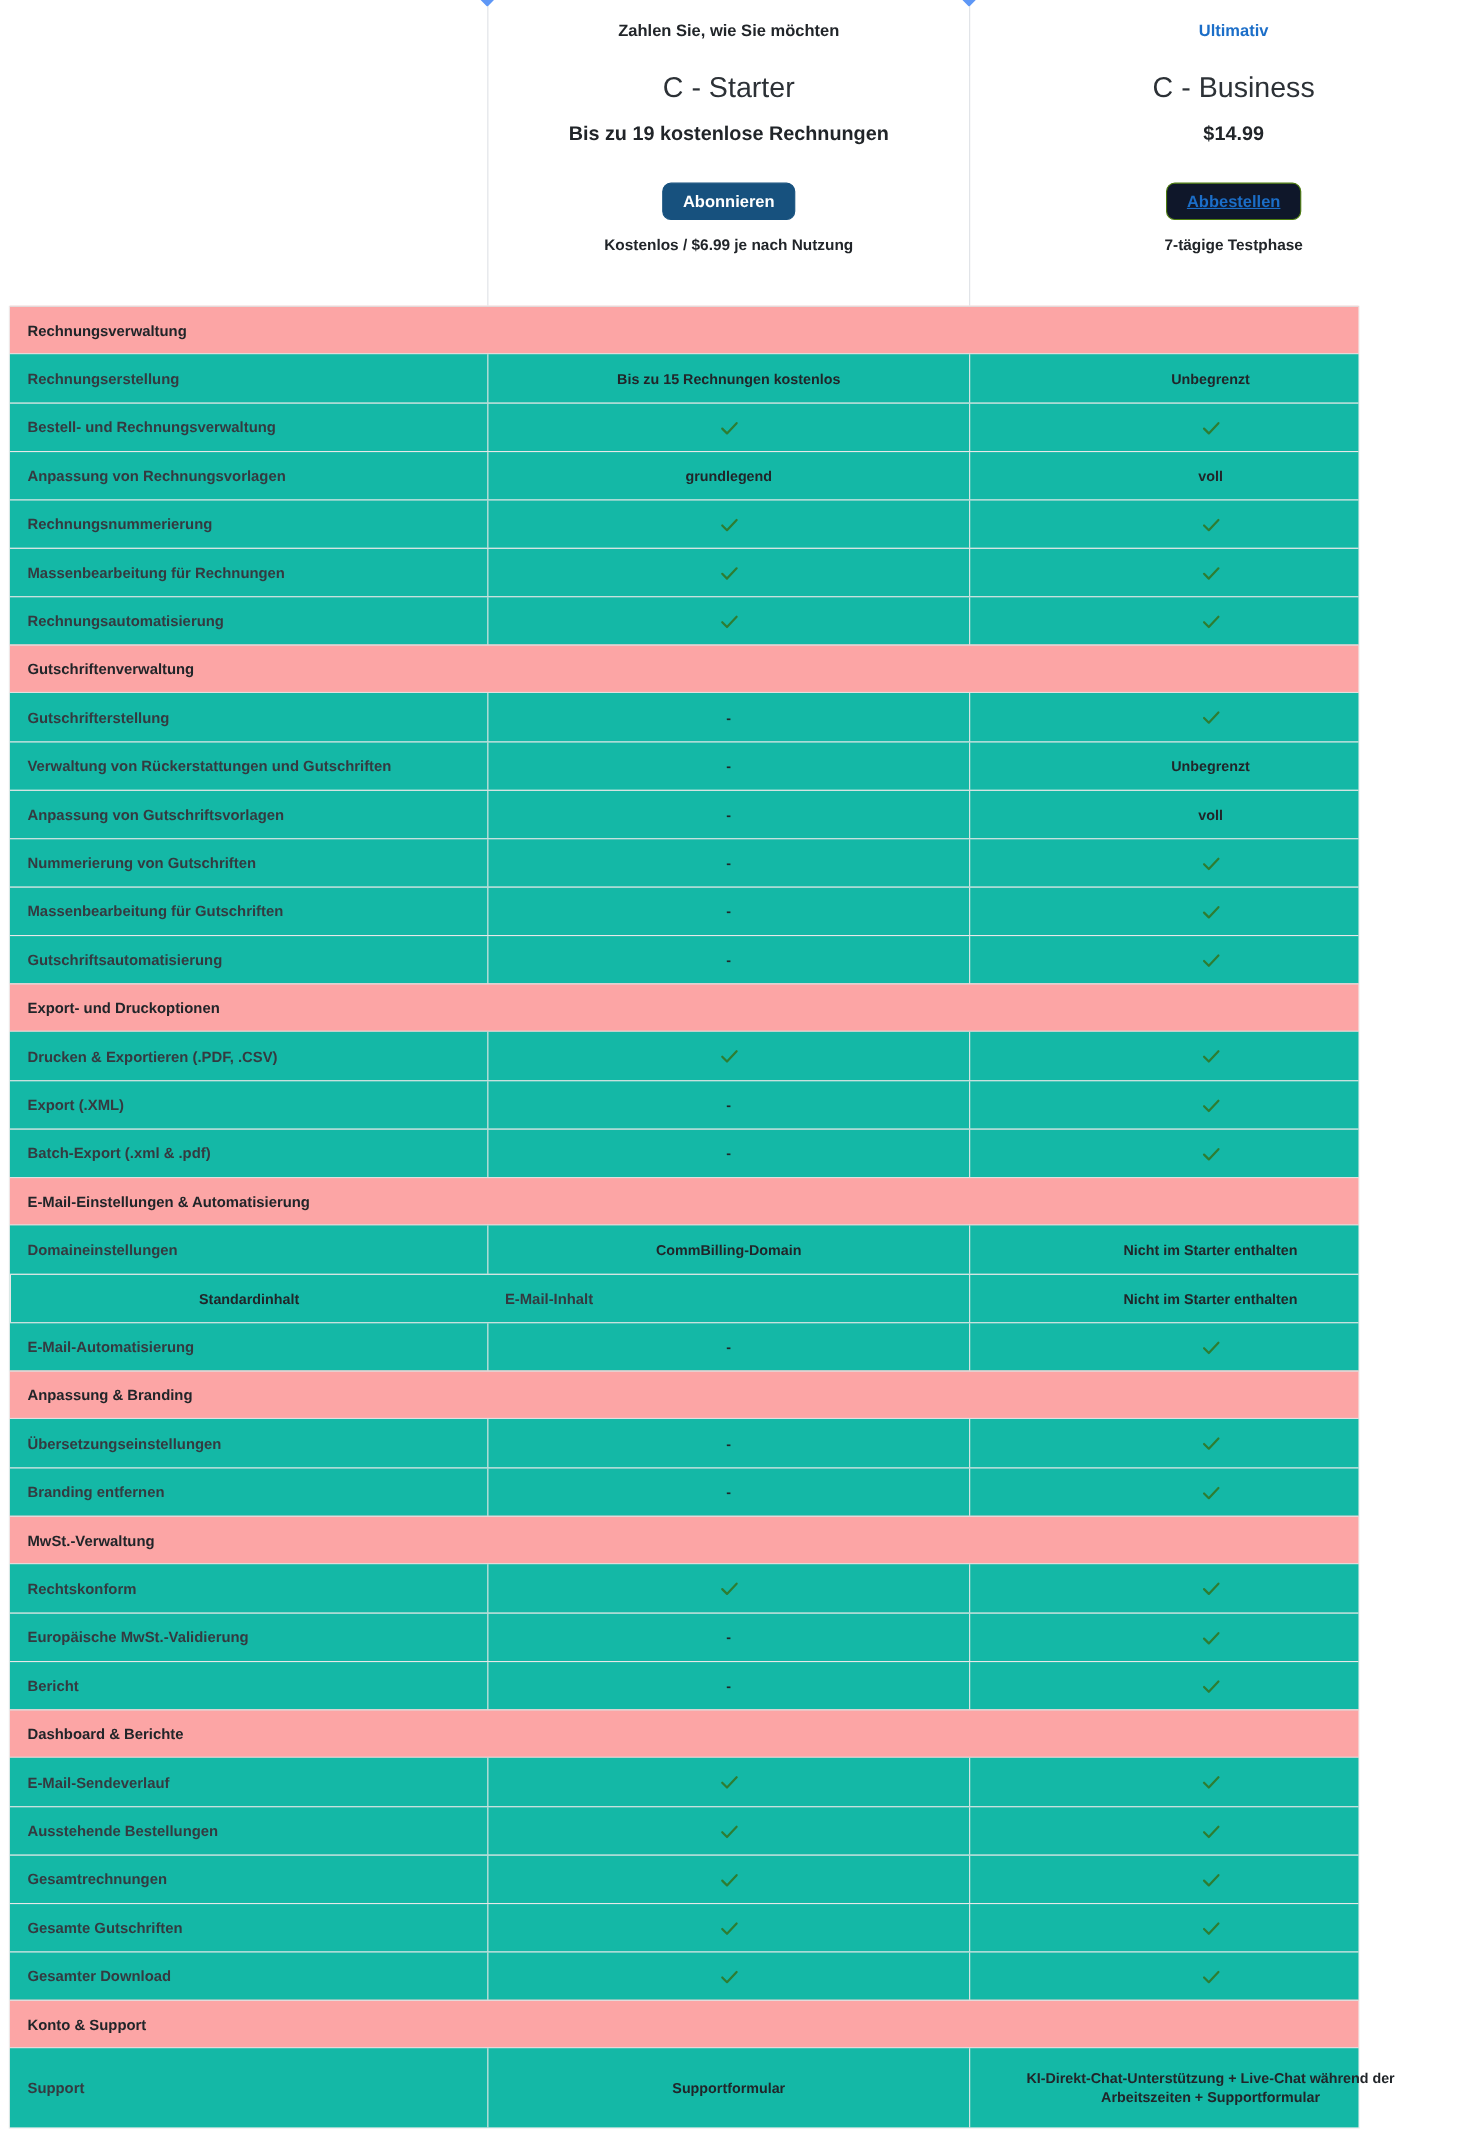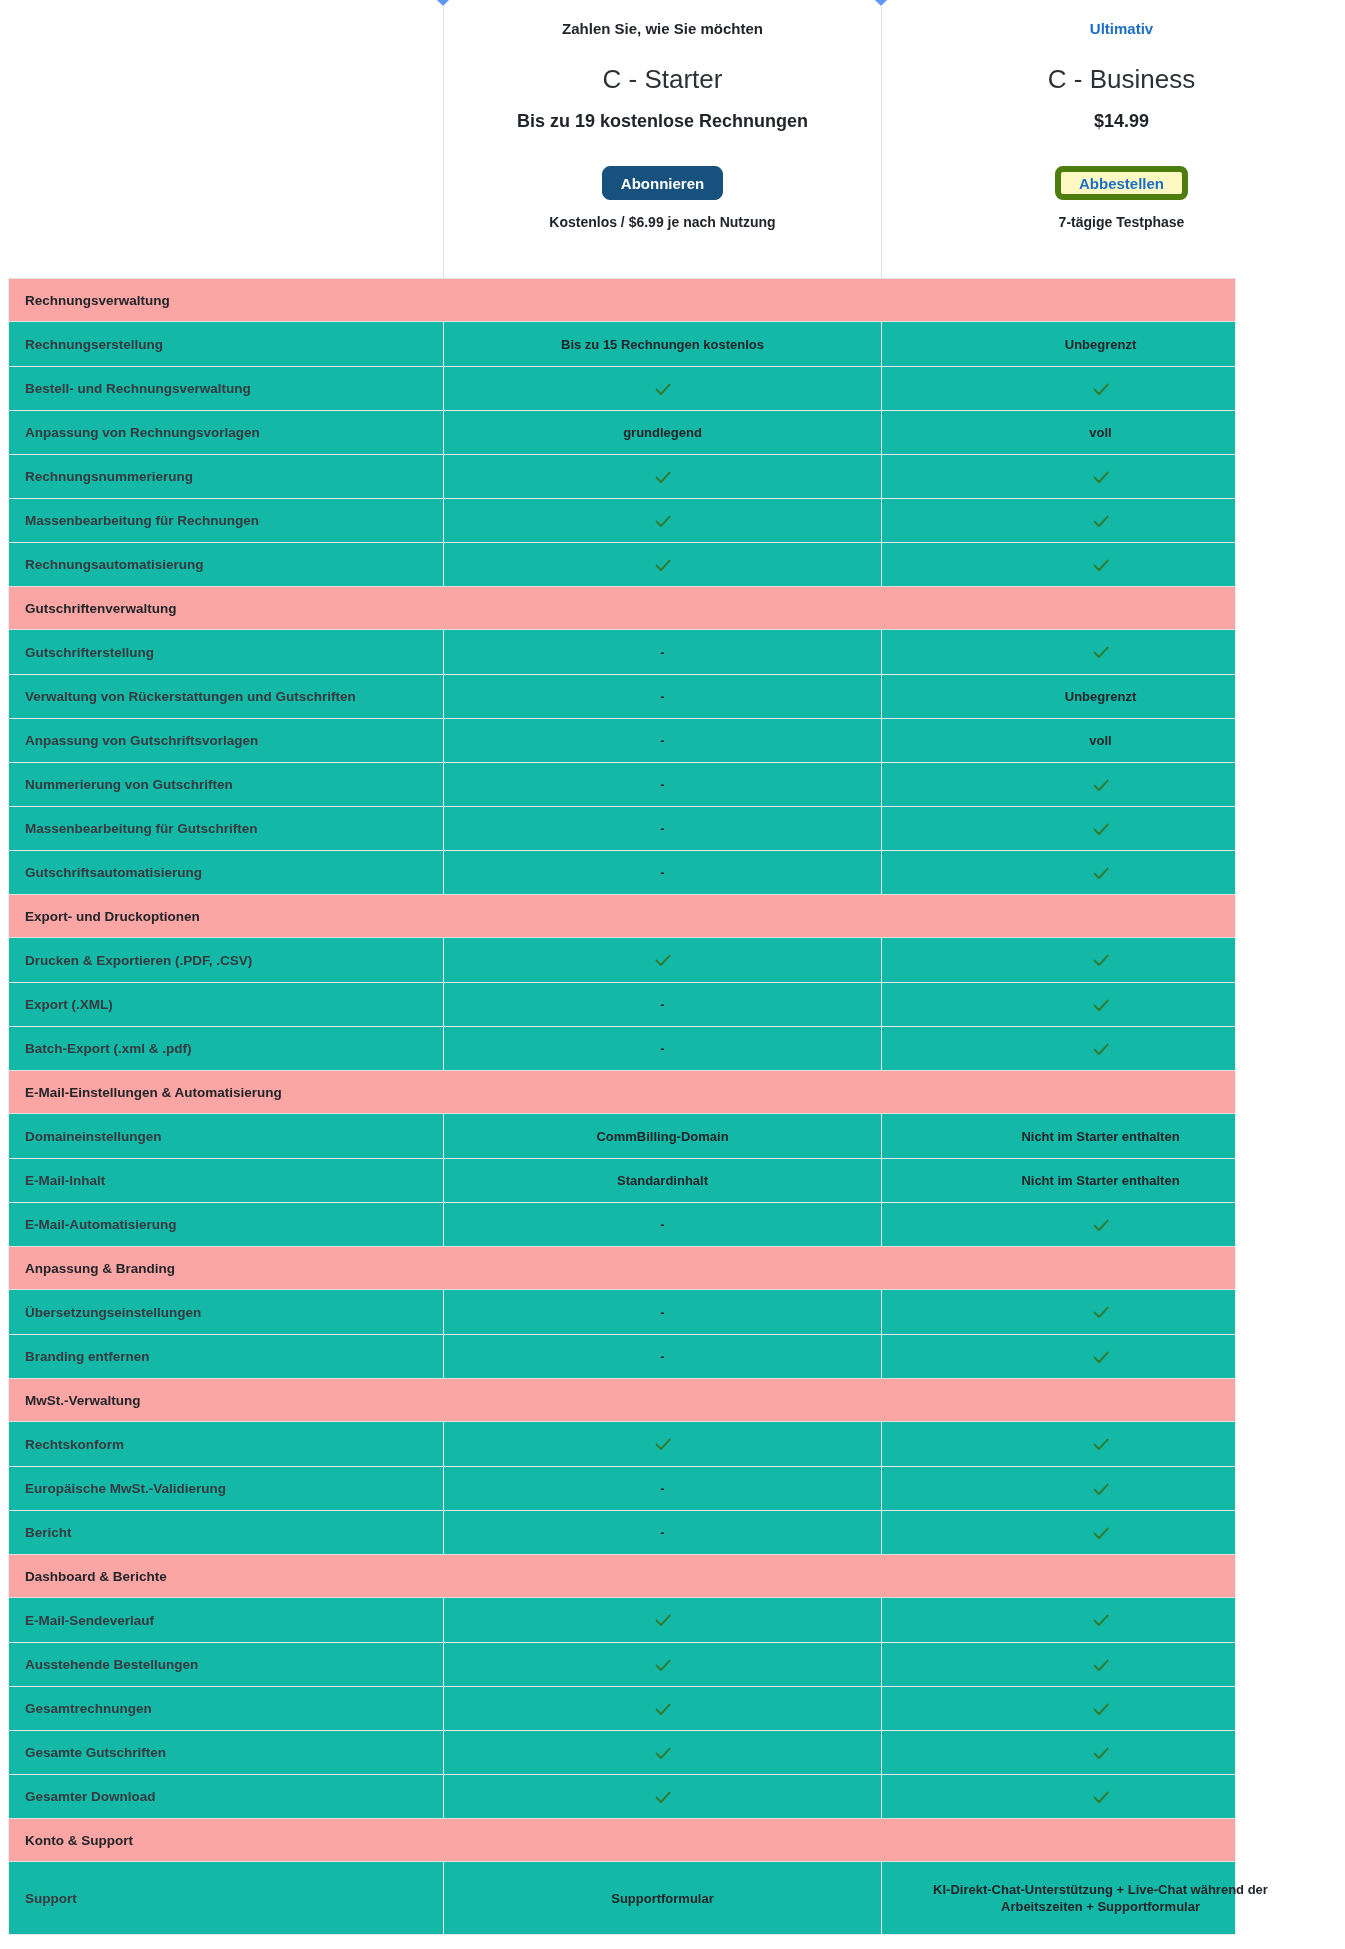--- a/index.html
+++ b/index.html
@@ -24,21 +24,21 @@
   .tagline{font-size:15px;font-weight:700;color:#212529;line-height:18px;}
   .tagline.blue{color:#1b6ec8;}
   .plan-title{margin-top:26px;font-size:26px;font-weight:400;color:#2c3136;line-height:30px;}
   .plan-sub{margin-top:16px;font-size:18px;font-weight:700;color:#212529;line-height:22px;}
   .btn{
     margin-top:34px;height:34px;box-sizing:border-box;border-radius:8px;
     font-family:inherit;font-size:15px;font-weight:700;cursor:pointer;
     display:flex;align-items:center;justify-content:center;padding:0 18px;
   }
   .btn-solid{background:#17517e;border:1px solid #17517e;color:#ffffff;}
-  .btn-outline{background:#fef9c3;border:6px solid #4d7c0f;color:#1b6ec8;}
+  .btn-outline{background:#0f172a;border:1px solid #4d7c0f;color:#1b6ec8;text-decoration:underline;}
   .plan-note{margin-top:14px;font-size:14px;font-weight:600;color:#212529;line-height:17px;}
   .tip{
     position:absolute;top:-6px;width:10px;height:10px;background:#5e97f6;
     transform:rotate(45deg);border-radius:1px;
   }
 
   
   .table{
     border-left:1px solid #ececec;border-right:1px solid #ececec;
     border-bottom:1px solid #e8e8e8;box-sizing:border-box;
@@ -309,24 +309,24 @@
         <div class="row">
           <div class="cell feat">Domaineinstellungen</div>
           <div class="cell val">
             <span>CommBilling-Domain</span>
           </div>
           <div class="cell val">
             <span>Nicht im Starter enthalten</span>
           </div>
         </div>
         <div class="row">
+          <div class="cell val">
+            <span>Standardinhalt</span>
+          </div>
           <div class="cell feat">E-Mail-Inhalt</div>
-          <div class="cell val">
-            <span>Standardinhalt</span>
-          </div>
           <div class="cell val">
             <span>Nicht im Starter enthalten</span>
           </div>
         </div>
         <div class="row">
           <div class="cell feat">E-Mail-Automatisierung</div>
           <div class="cell val">
             <span>-</span>
           </div>
           <div class="cell val">

